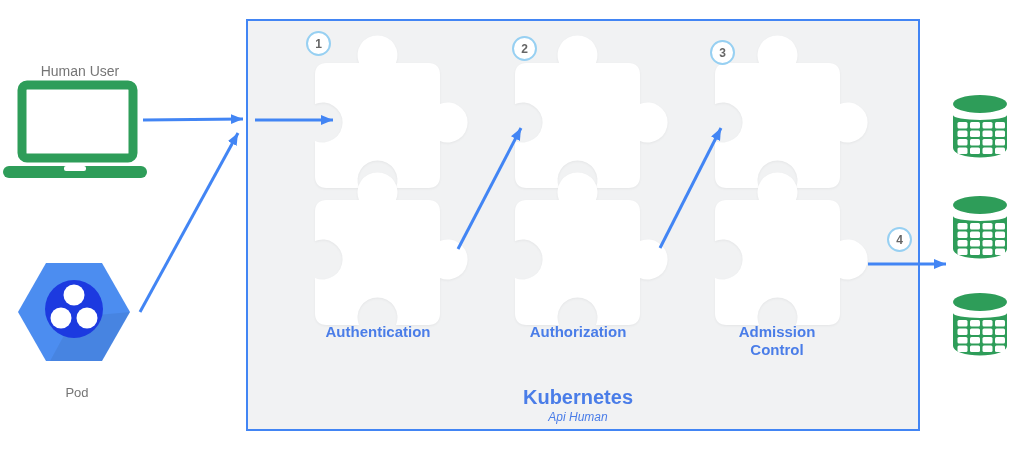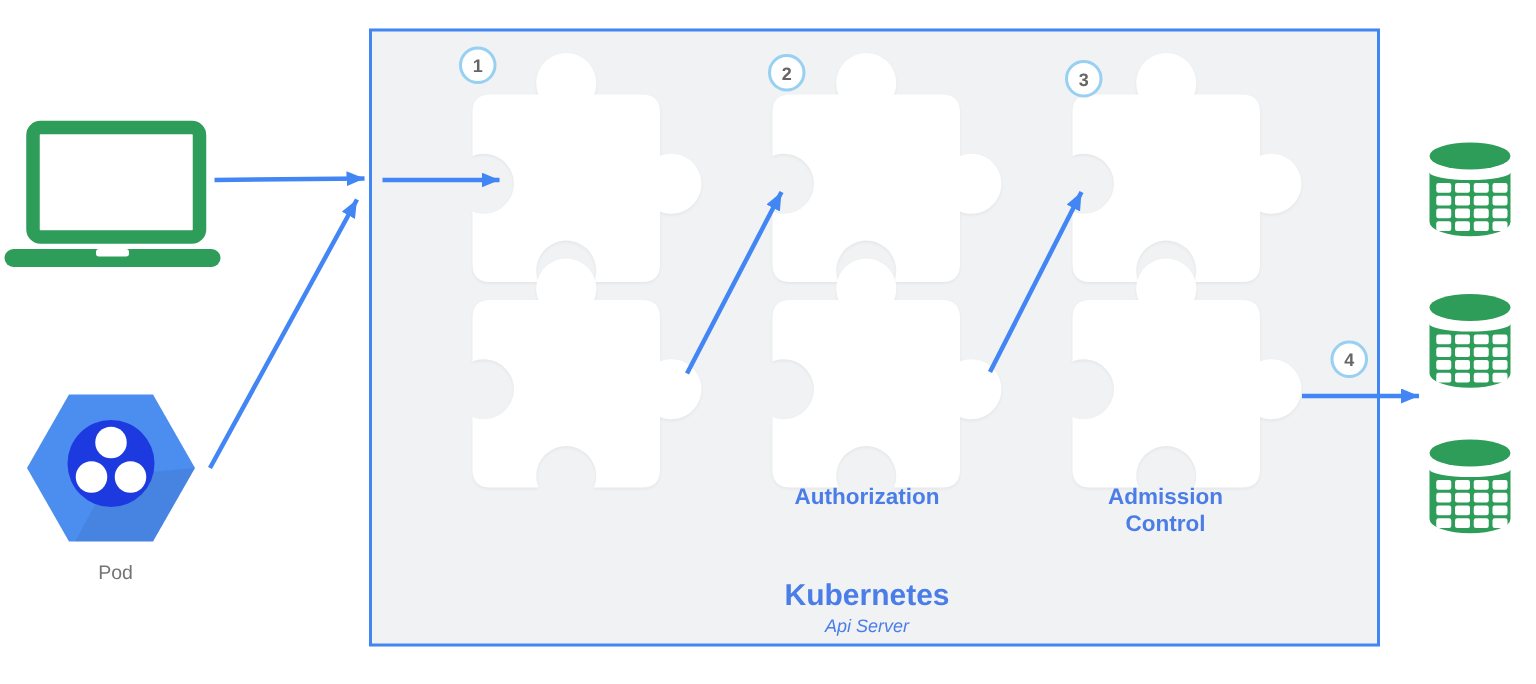--- a/index.html
+++ b/index.html
@@ -2,21 +2,21 @@
 <html><head>
 <meta charset="utf-8">
 <style>
   html,body{margin:0;padding:0;background:#ffffff;}
   body{font-family:"Liberation Sans","DejaVu Sans",sans-serif;}
   .canvas{position:relative;width:1024px;height:456px;background:#ffffff;overflow:hidden;}
 
   
   .actor-label{position:absolute;color:#757575;font-size:14px;text-align:center;}
   .human-label{left:0;top:63px;width:160px;}
-  .pod-label{left:7px;top:374px;width:140px;font-size:13px;line-height:15px;}
+  .pod-label{left:7px;top:385px;width:140px;font-size:13px;line-height:15px;}
   .icon-svg{position:absolute;overflow:visible;}
 
   
   .api-box{position:absolute;left:246px;top:19px;width:670px;height:408px;
            background:#f1f2f3;border:2px solid #4285f4;}
 
   
   .piece{position:absolute;width:175px;height:175px;overflow:visible;
          filter:drop-shadow(0 1px 1px rgba(0,0,0,0.05));}
 
@@ -71,20 +71,21 @@
             <rect x="45" y="48" width="10" height="6.5" rx="1.5"></rect>
           <rect x="7.5" y="56.5" width="10" height="6.5" rx="1.5"></rect>
             <rect x="20" y="56.5" width="10" height="6.5" rx="1.5"></rect>
             <rect x="32.5" y="56.5" width="10" height="6.5" rx="1.5"></rect>
             <rect x="45" y="56.5" width="10" height="6.5" rx="1.5"></rect>
         </g>
       </g>
     </defs>
   </svg>
 
+  <div class="actor-label human-label">Human User</div>
   <svg class="icon-svg" style="left:0;top:80px" width="150" height="100">
     <rect x="22" y="5" width="111" height="73" rx="5" fill="#ffffff" stroke="#2e9d59" stroke-width="9"></rect>
     <rect x="3" y="86" width="144" height="12" rx="6" fill="#2e9d59"></rect>
     <rect x="64" y="86" width="22" height="5" rx="2" fill="#ffffff"></rect>
   </svg>
 
   <svg class="icon-svg" style="left:14px;top:262px" width="120" height="105">
     <polygon points="4,50 32,1 88,1 116,50 88,99 32,99" fill="#4c8df0"></polygon>
     <polygon points="60,55 116,50 88,99 36,99" fill="#000000" opacity="0.06"></polygon>
     <circle cx="60" cy="47" r="29" fill="#1c3ae0"></circle>
@@ -110,26 +111,27 @@
   <svg class="piece" style="left:490px;top:175px">
       <use href="#puzzle-piece-path" fill="#ffffff"></use>
     </svg>
   <svg class="piece" style="left:690px;top:38px">
       <use href="#puzzle-piece-path" fill="#ffffff"></use>
     </svg>
   <svg class="piece" style="left:690px;top:175px">
       <use href="#puzzle-piece-path" fill="#ffffff"></use>
     </svg>
 
+  <div class="module-label" style="left:278px">Authentication</div>
   <div class="module-label wrap" style="left:717px">Admission Control</div>
   <div class="module-label" style="left:478px">Authorization</div>
 
   <div class="caption">
     <div class="title">Kubernetes</div>
-    <div class="subtitle">Api Server</div>
+    <div class="subtitle">Api Human</div>
   </div>
 
   <div class="badge" style="left:306px;top:31px">1</div>
   <div class="badge" style="left:512px;top:36px">2</div>
   <div class="badge" style="left:710px;top:40px">3</div>
   <div class="badge" style="left:887px;top:227px">4</div>
 
   <svg class="arrows">
     <defs>
       <marker id="ah" markerWidth="14" markerHeight="12" refX="12" refY="5" orient="auto" markerUnits="userSpaceOnUse">

